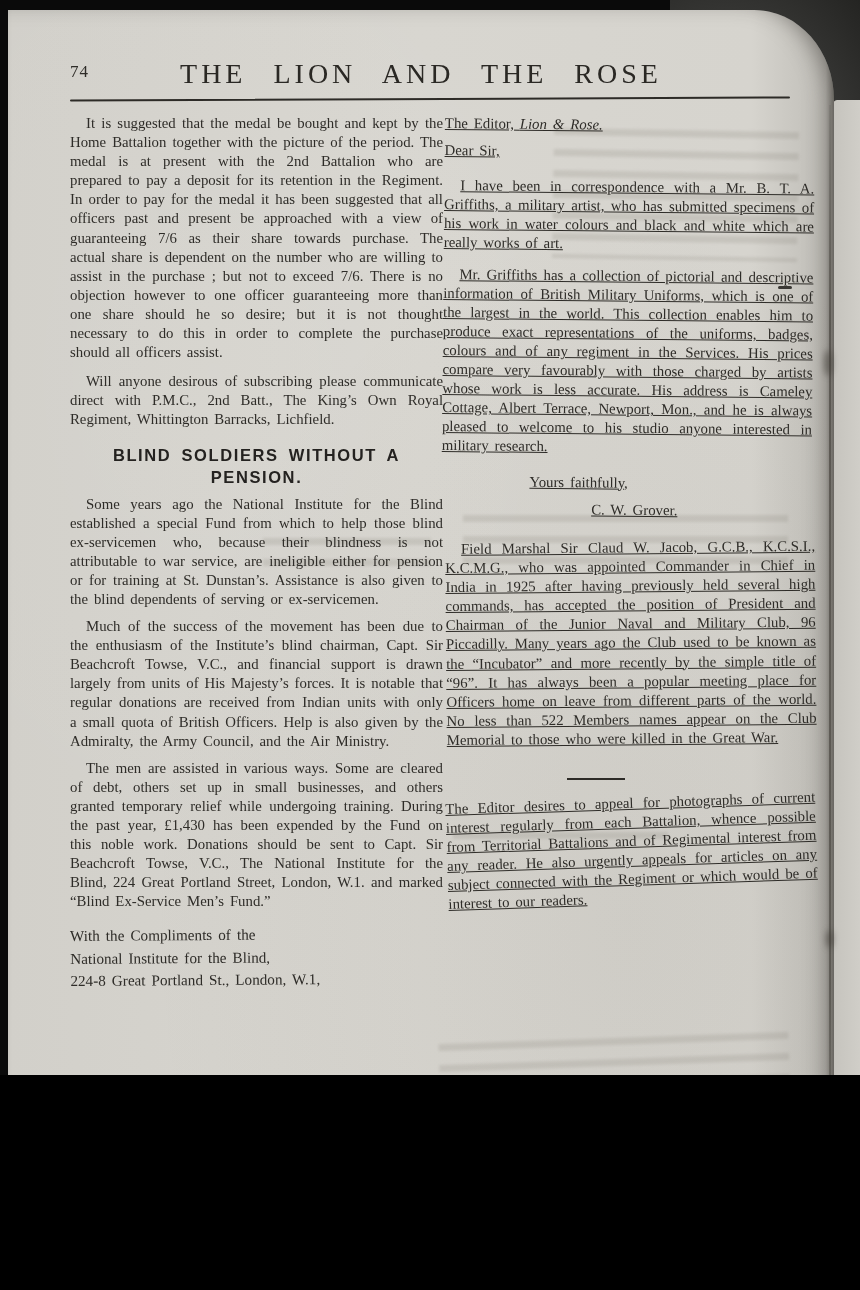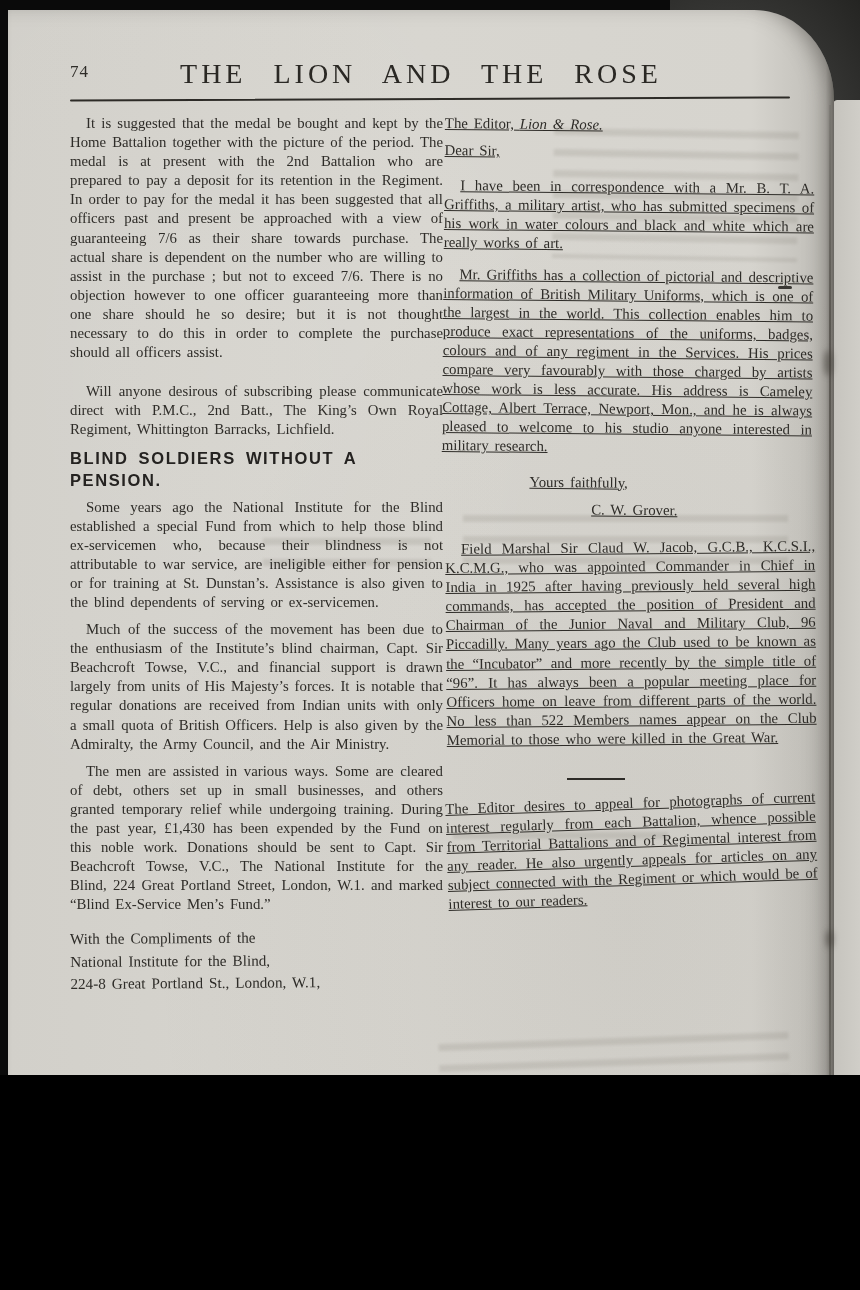--- a/index.html
+++ b/index.html
@@ -33,24 +33,24 @@
             font-size:28px;letter-spacing:4px;word-spacing:16px;color:#2a2824;}
   .head-rule{position:absolute;left:62px;top:88px;width:720px;height:2px;background:#2d2b27;
              transform:rotate(-.25deg);border-radius:2px;}
 
   .col{position:absolute;top:104px;font-size:14.8px;line-height:19.1px;text-align:justify;
        word-spacing:2.2px;}
   .col-left{left:62px;width:373px;}
   .col-right{left:437px;width:370px;text-decoration:underline;}
   p{margin:0;}
   .indent{text-indent:16px;}
-  .sp8{margin-top:8px;} .sp10{margin-top:20px;} .sp12{margin-top:12px;}
+  .sp8{margin-top:8px;} .sp10{margin-top:10px;} .sp12{margin-top:12px;}
   .sp16{margin-top:16px;} .sp20{margin-top:20px;} .sp22{margin-top:22px;}
 
-  .section-heading{margin:7px 0 7px 0;font-family:"Liberation Sans",sans-serif;
+  .section-heading{margin:14px 0 7px 0;text-align:center;font-family:"Liberation Sans",sans-serif;
                    font-weight:bold;font-size:16.5px;letter-spacing:1.6px;word-spacing:4px;
                    color:#242220;line-height:22px;text-indent:0;}
   .compliments{margin-top:14px;text-align:left;line-height:22.5px;font-size:15.2px;
                transform:rotate(-.4deg);transform-origin:left top;}
   .salutation .jtitle{font-style:italic;}
   .rc-tilt-cw{transform:rotate(.55deg);transform-origin:left top;}
   .valediction{padding-left:88px;text-align:left;}
   .signature{padding-left:150px;text-align:left;}
   .tilt-up1{transform:rotate(-.5deg);transform-origin:left top;}
   .tilt-up2{transform:rotate(-1.9deg);transform-origin:left top;}

